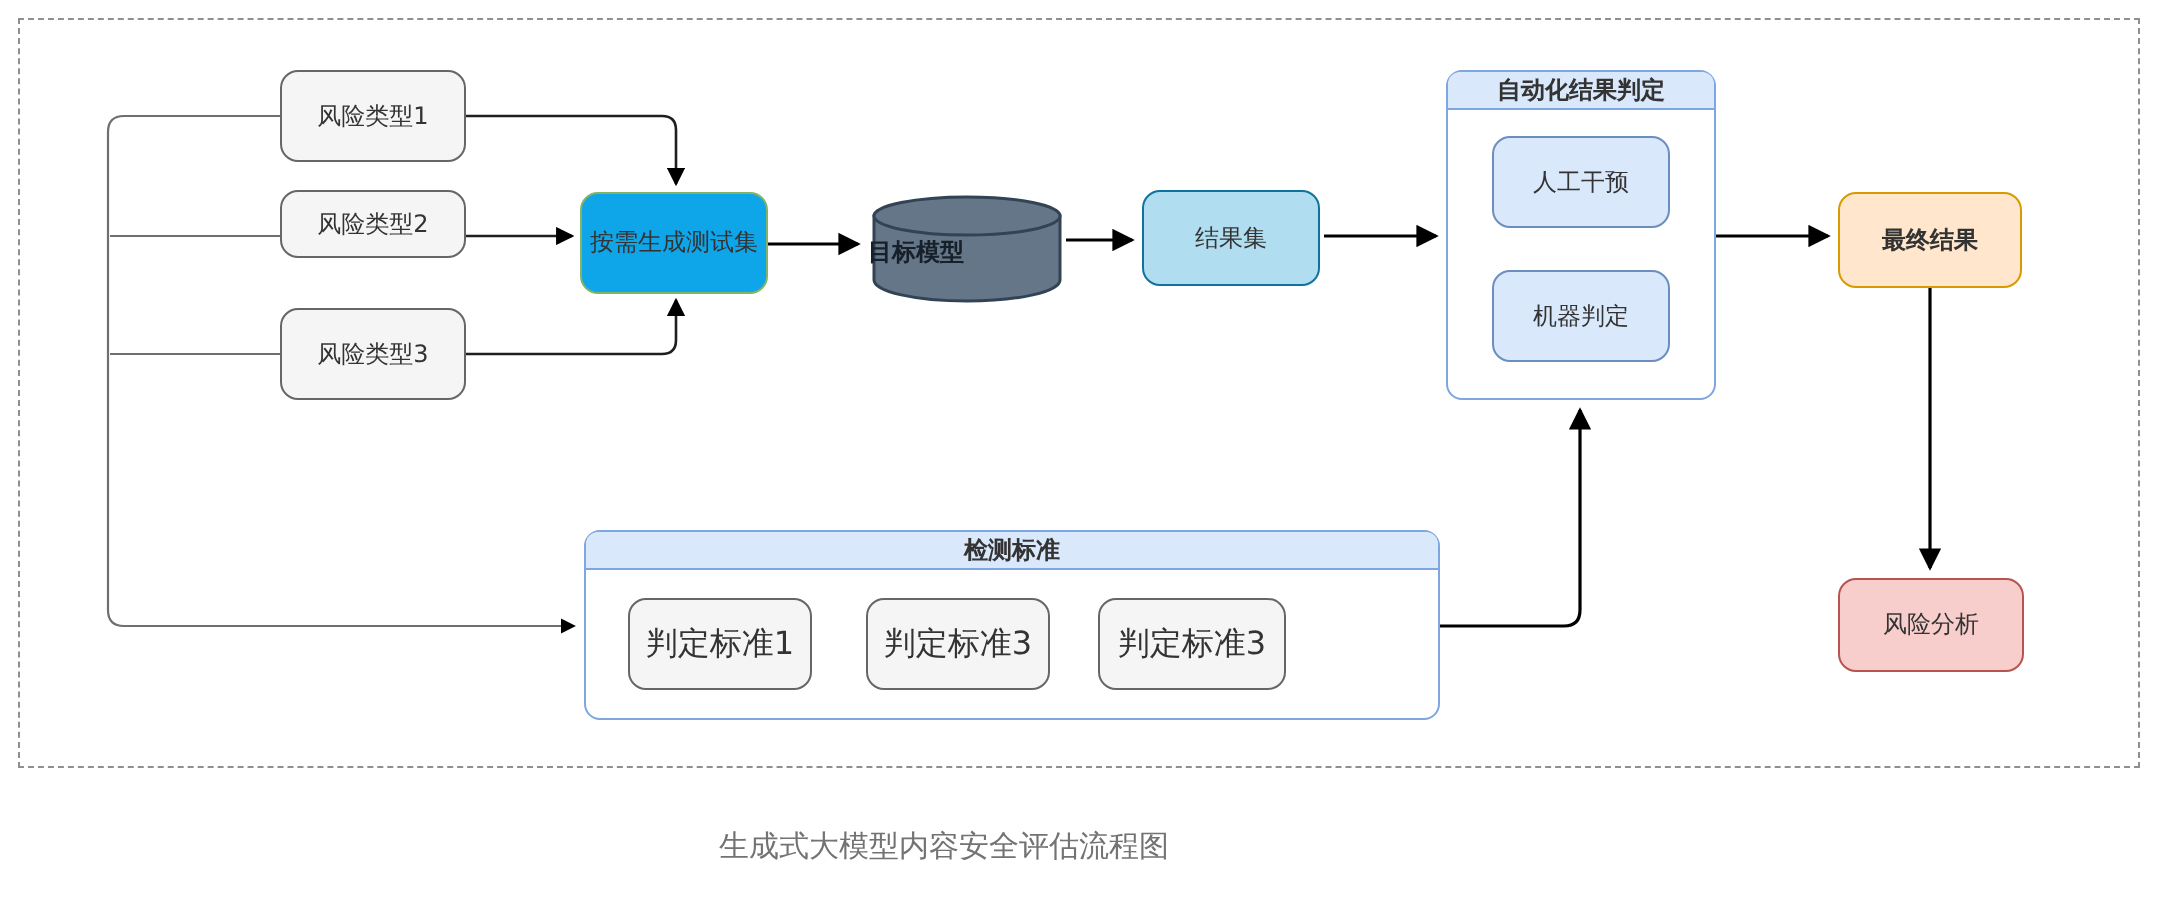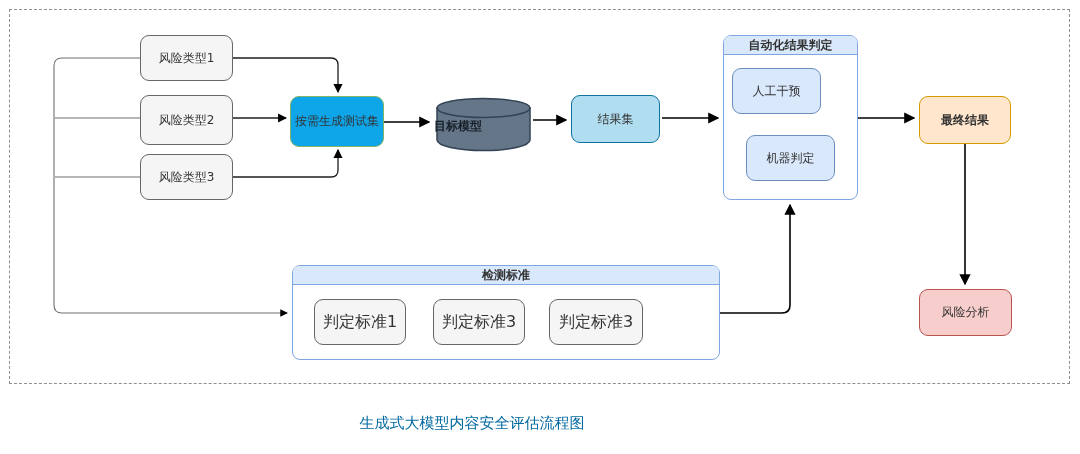--- a/index.html
+++ b/index.html
@@ -45,21 +45,21 @@
     border-radius:9px;display:flex;align-items:center;justify-content:center;
     font-size:16px;color:#333;
   }
   .cylnode{position:absolute;}
   .cyl-label{
     position:absolute;left:0;right:0;top:22px;text-align:left;
     font-size:12px;font-weight:bold;color:#17202a;
   }
   .caption{
     position:absolute;left:0;top:414px;width:944px;text-align:center;
-    font-size:15px;color:#0369a1;
+    font-size:15px;color:#737373;
   }
 </style>
 </head>
 <body>
 
 <div class="canvas">
 
   <div class="diagram-border"></div>
 
   <svg class="edges" width="1080" height="400" viewBox="0 0 1080 400">
@@ -78,21 +78,21 @@
     <path class="edge-main" d="M533 120 H566" marker-end="url(#arr)"></path>
     <path class="edge-main" d="M662 118 H718" marker-end="url(#arr)"></path>
     <path class="edge-main" d="M858 118 H914" marker-end="url(#arr)"></path>
     <path class="edge-main" d="M965 144 V284" marker-end="url(#arr)"></path>
     <path class="edge-main" d="M660 313 H782 Q790 313 790 305 V205" marker-end="url(#arr)"></path>
   </svg>
 
   <div class="node gray" style="left:140px;top:35px;width:93px;height:46px">
     <span>风险类型1</span>
   </div>
-  <div class="node gray" style="left:140px;top:95px;width:93px;height:50px">
+  <div class="node gray" style="left:140px;top:95px;width:93px;height:34px">
     <span>风险类型2</span>
   </div>
   <div class="node gray" style="left:140px;top:154px;width:93px;height:46px">
     <span>风险类型3</span>
   </div>
 
   <div class="node green" style="left:290px;top:96px;width:94px;height:51px">
     <span>按需生成测试集</span>
   </div>
 
@@ -103,21 +103,21 @@
     </svg>
     <span class="cyl-label">目标模型</span>
   </div>
 
   <div class="node blue" style="left:571px;top:95px;width:89px;height:48px">
     <span>结果集</span>
   </div>
 
   <div class="panel" style="left:723px;top:35px;width:135px;height:165px">
     <div class="panel-header">自动化结果判定</div>
-    <div class="subnode-blue" style="left:8px;top:32px;width:89px;height:46px">
+    <div class="subnode-blue" style="left:22px;top:32px;width:89px;height:46px">
       <span>人工干预</span>
     </div>
     <div class="subnode-blue" style="left:22px;top:99px;width:89px;height:46px">
       <span>机器判定</span>
     </div>
   </div>
 
   <div class="node orange" style="left:919px;top:96px;width:92px;height:48px">
     <span>最终结果</span>
   </div>

